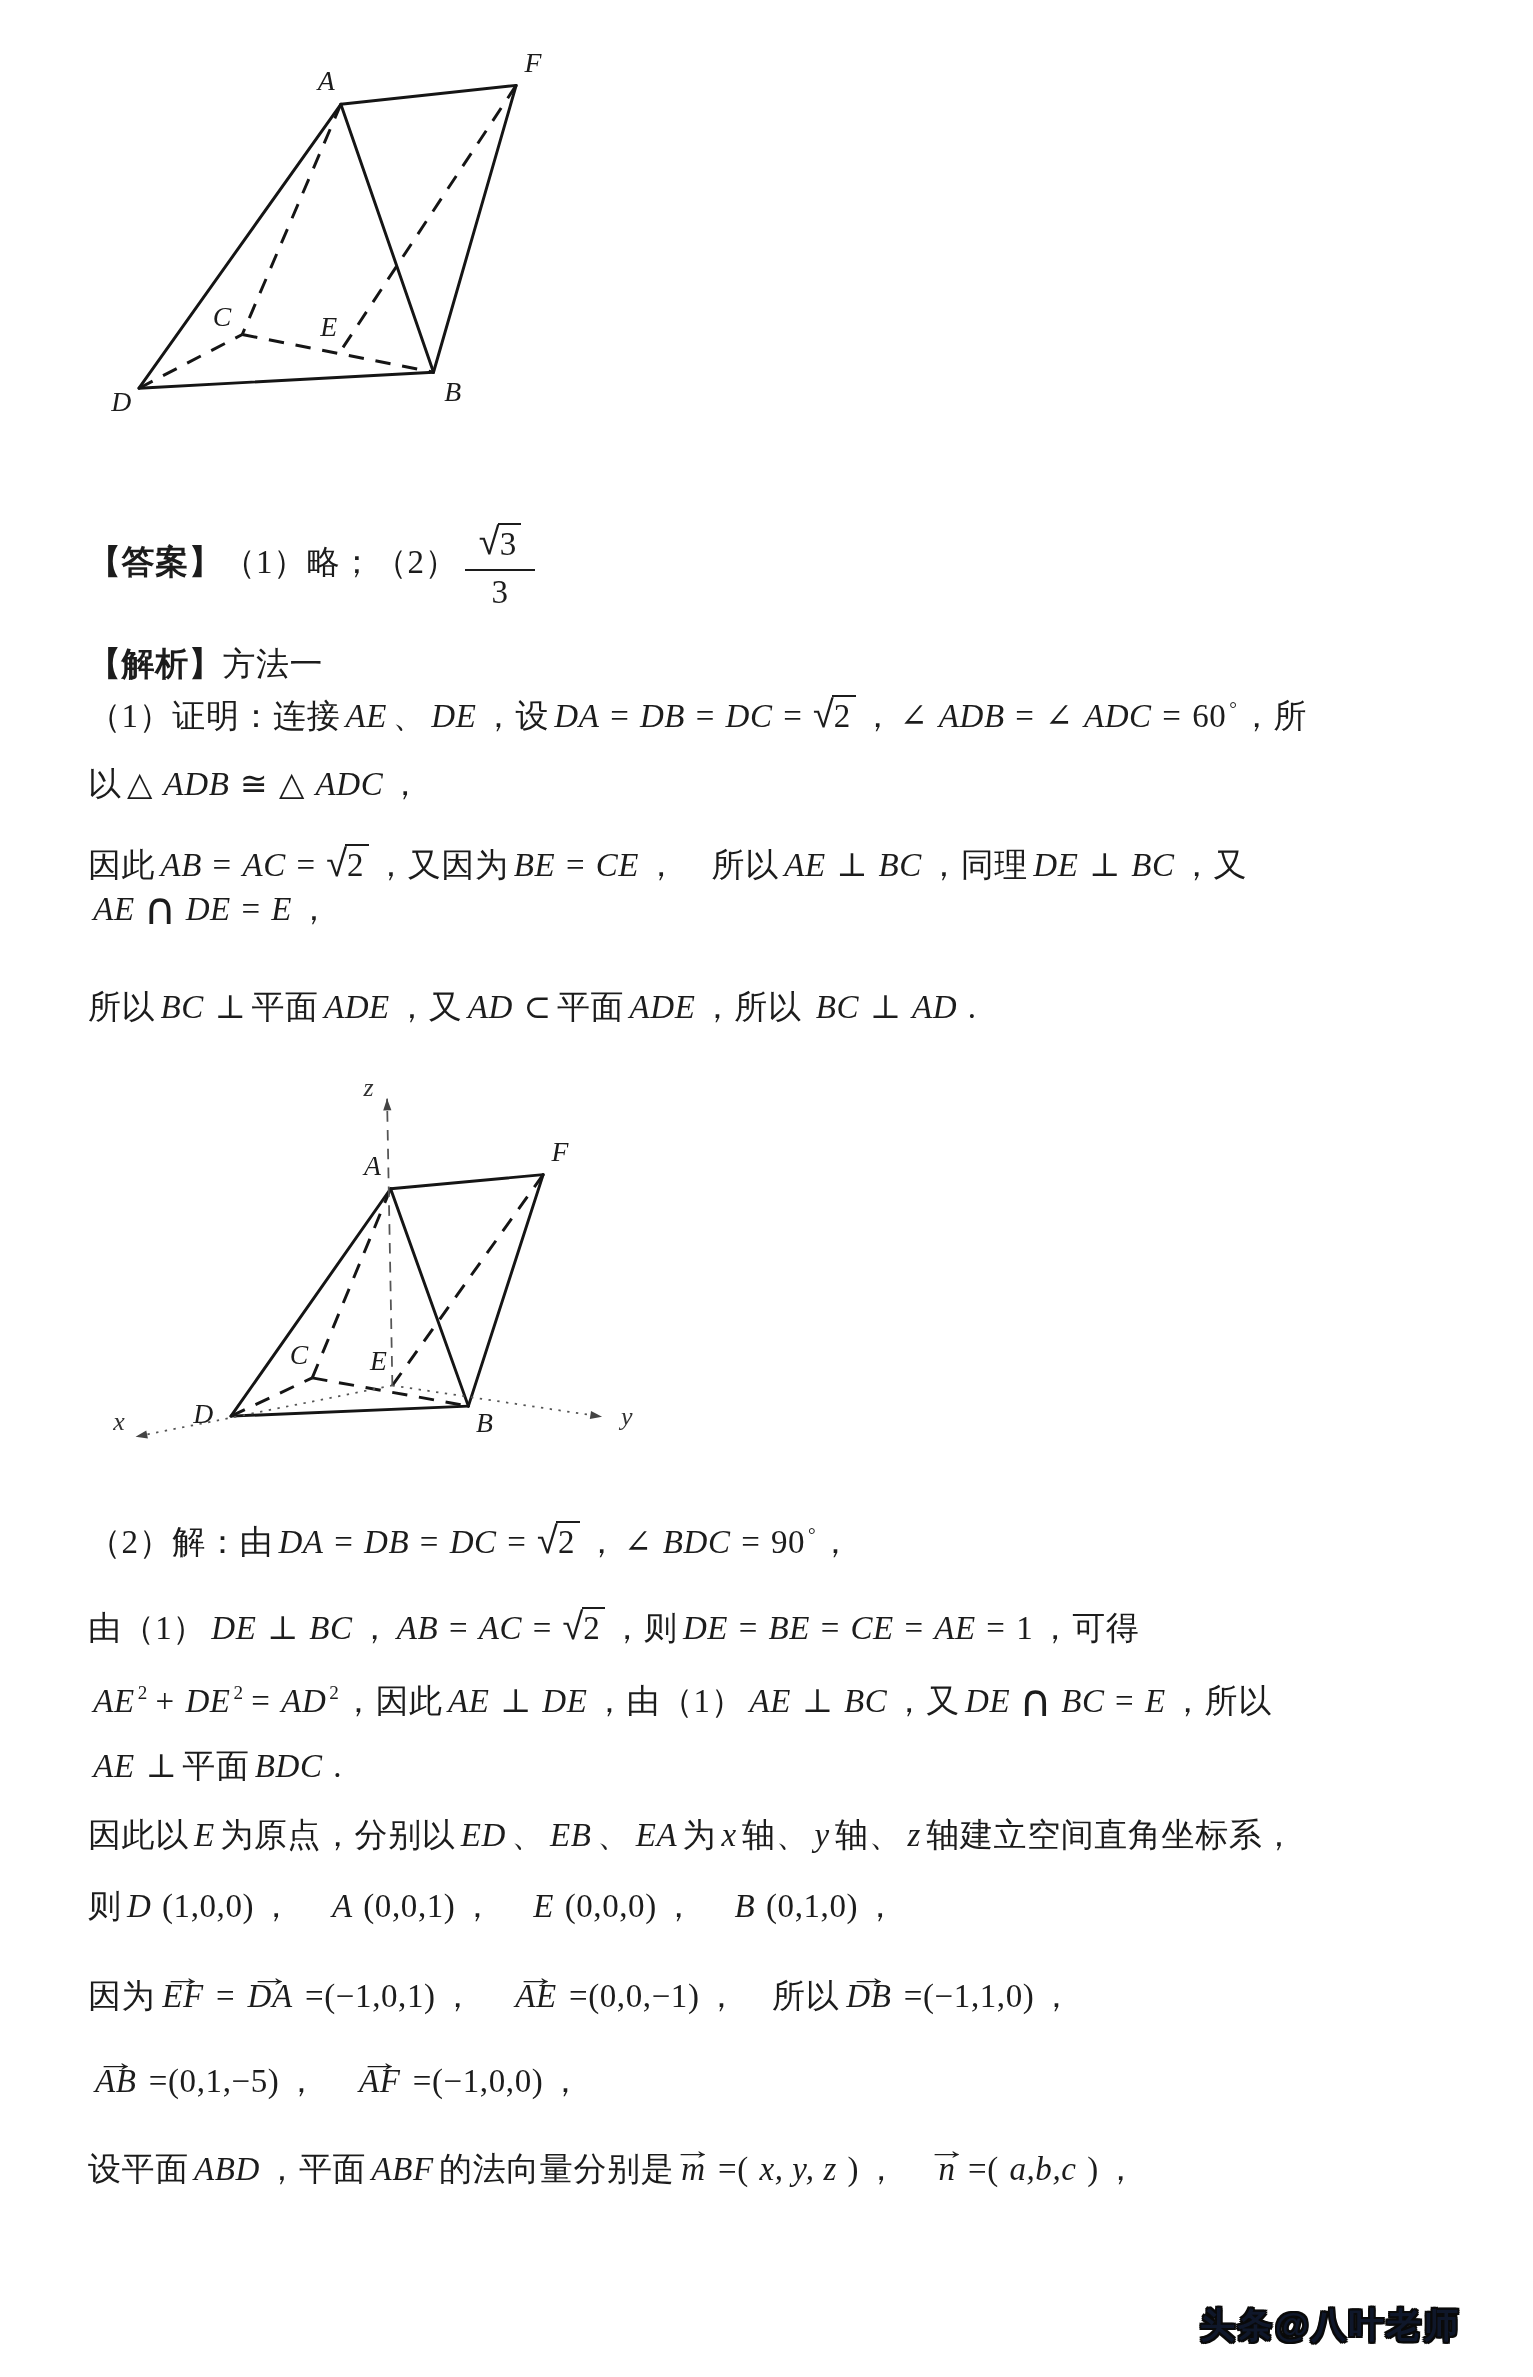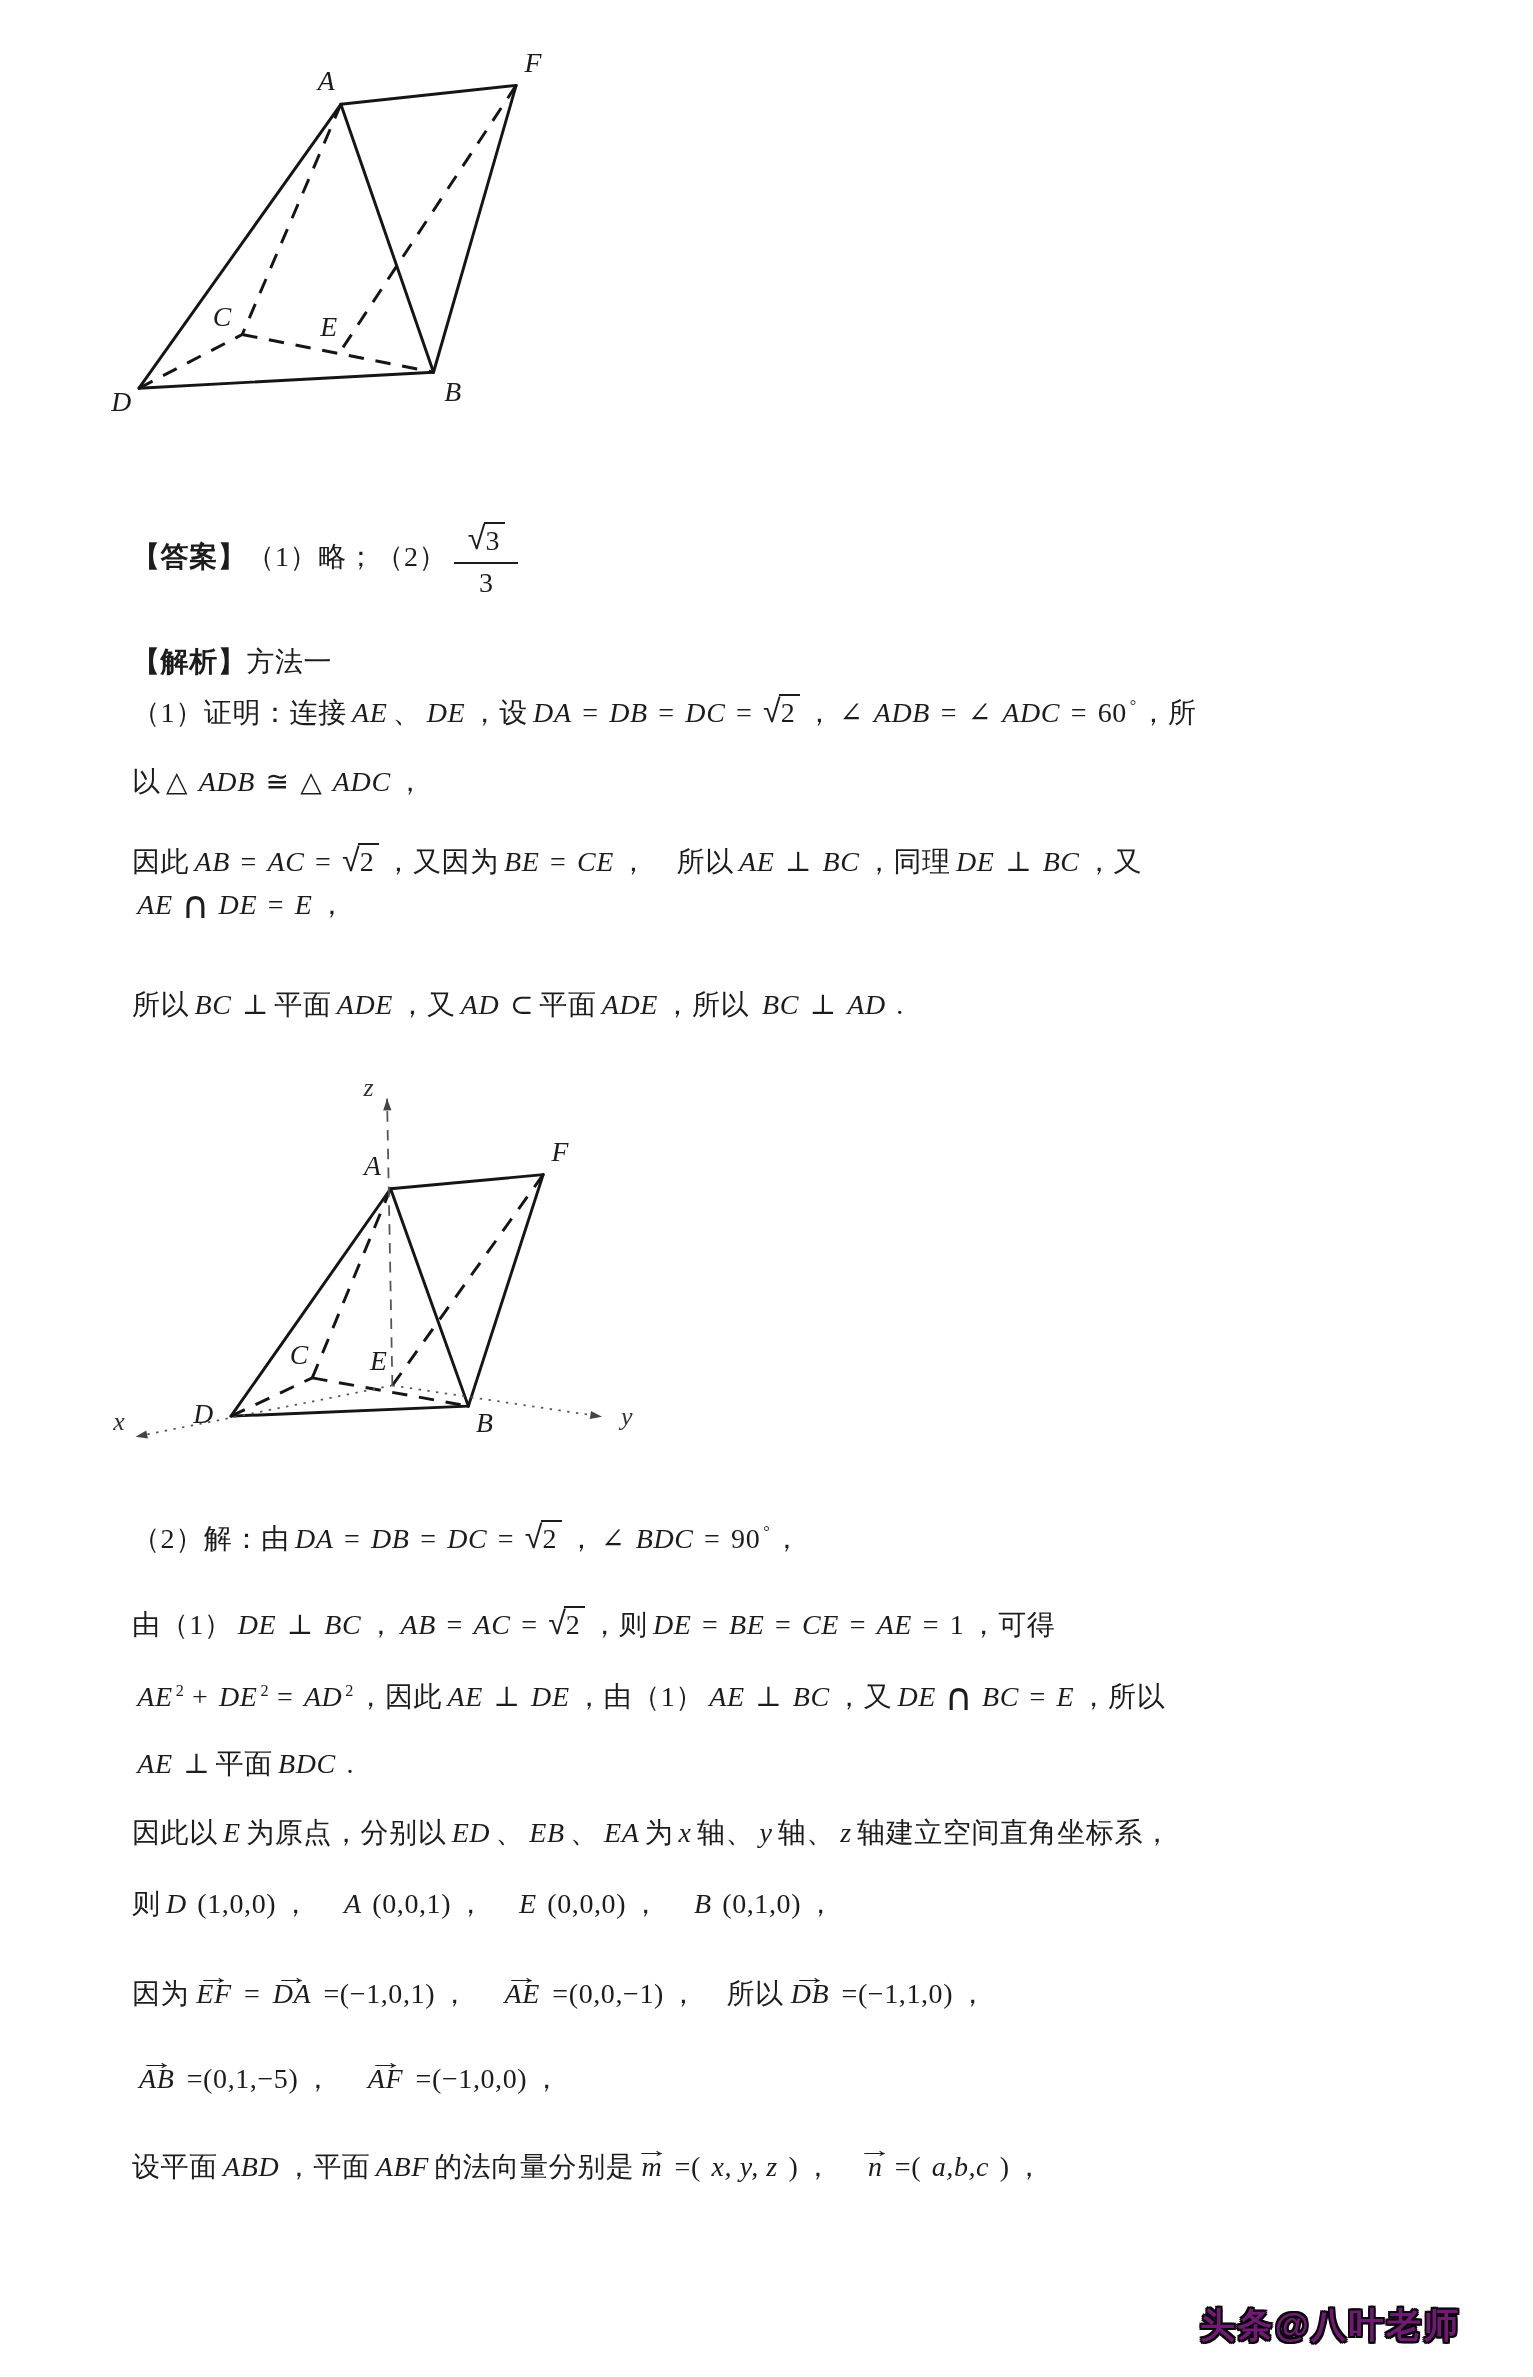--- a/index.html
+++ b/index.html
@@ -3,21 +3,21 @@
 <meta charset="utf-8">
 <style>
   html,body{margin:0;padding:0;}
   body{
     width:1533px;height:2377px;position:relative;background:#ffffff;
     font-family:"Liberation Serif","DejaVu Serif",serif;color:#1c1c1c;
     overflow:hidden;
   }
   .line{
     position:absolute;left:88px;white-space:nowrap;
-    font-size:28px;line-height:1.25;letter-spacing:0.6px;margin-left:44px;
+    font-size:33px;line-height:1.25;letter-spacing:0.6px;
   }
   .seg-c{font-family:"Liberation Serif","DejaVu Serif",serif;}
   .seg-b{font-weight:bold;}
   .seg-i{font-style:italic;margin:0 5.3px;font-family:"Liberation Serif","DejaVu Serif","DejaVu Sans",serif;}
   .seg-m{margin:0 5.3px;font-family:"Liberation Serif","DejaVu Serif","DejaVu Sans",serif;}
   .seg-sup{font-size:0.58em;vertical-align:0.65em;margin-left:-2.4px;margin-right:2.4px;}
   .seg-cap{font-size:1.35em;vertical-align:-0.1em;margin:0 3.5px;font-family:"DejaVu Sans",sans-serif;font-weight:500;}
   .sqrt{white-space:nowrap;margin:0 5.3px;display:inline-block;}
   .sqrt .sign{font-size:1.15em;font-family:"DejaVu Sans",sans-serif;font-weight:200;}
   .sqrt .rad{border-top:2.4px solid currentColor;padding:0.6px 4.7px 0 1.8px;margin-left:-2.4px;}
@@ -25,21 +25,21 @@
   .vec .arr{position:absolute;left:50%;top:-0.52em;transform:translateX(-50%) scaleX(1.6);font-style:normal;font-size:0.78em;letter-spacing:0;}
   .vec .body{font-family:"Liberation Serif","DejaVu Serif",serif;text-align:center;}
   .frac{display:inline-flex;flex-direction:column;align-items:center;vertical-align:middle;margin:0 7px;line-height:1.15;}
   .frac .num{border-bottom:2.4px solid currentColor;padding:1.2px 8.3px 4.7px 8.3px;}
   .frac .den{padding-top:3.5px;}
   .fig{position:absolute;}
   .fig svg{overflow:visible;}
   .watermark{
     position:absolute;left:1200px;top:2302px;
     font-family:"Liberation Sans","DejaVu Sans",sans-serif;
-    font-size:35px;font-weight:bold;letter-spacing:2.4px;color:#701a75;
+    font-size:35px;font-weight:bold;letter-spacing:2.4px;color:#0f172a;
     text-shadow:1.8px 0 #0a0a0a,-1.8px 0 #0a0a0a,0 1.8px #0a0a0a,0 -1.8px #0a0a0a,
                 1.8px 1.8px #0a0a0a,-1.8px -1.8px #0a0a0a,1.8px -1.8px #0a0a0a,-1.8px 1.8px #0a0a0a;
   }
 </style>
 </head>
 <body>
 
 <div class="fig" style="left:77px;top:47px;width:484px;height:366px">
   <svg width="484" height="366" viewBox="0 0 820 620" xmlns="http://www.w3.org/2000/svg">
       <line x1="447" y1="97" x2="744" y2="65" stroke="#151515" stroke-width="5" stroke-linecap="round"></line>

